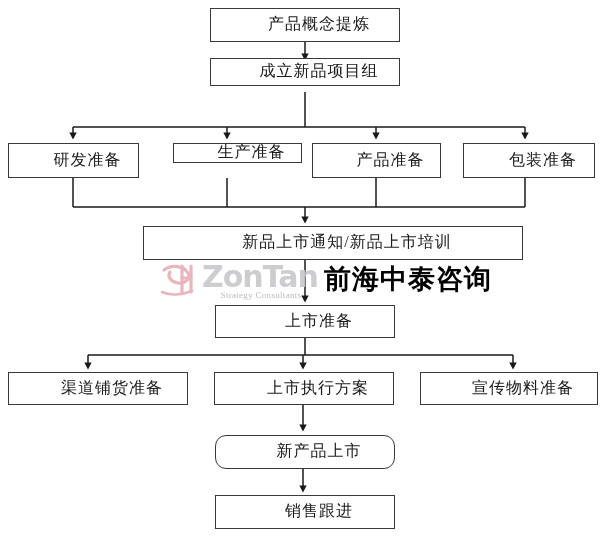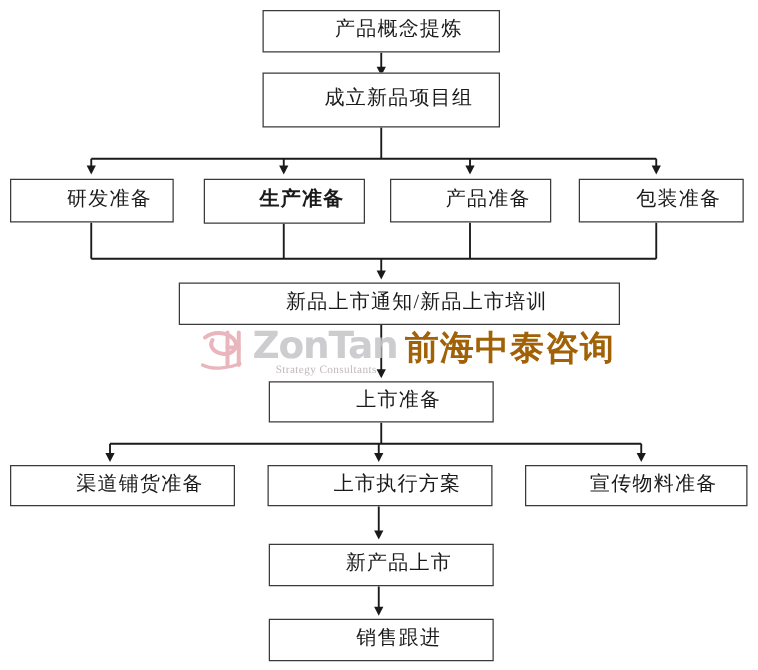--- a/index.html
+++ b/index.html
@@ -86,21 +86,21 @@
     color: #c0b9bb;
     letter-spacing: 0.3px;
     margin-top: -2px;
     margin-left: 2px;
   }
   #wm-cn {
     font-family: "DejaVu Sans", sans-serif;
     font-weight: bold;
     font-size: 27px;
     line-height: 30px;
-    color: #a16207;
+    color: #000000;
     letter-spacing: 1px;
     margin-left: 6px;
     margin-top: 2px;
     flex: 0 0 auto;
   }
 </style>
 </head>
 <body>
 
 <div id="canvas">
@@ -162,61 +162,61 @@
       <div id="wm-zontan">ZonTan</div>
       <div id="wm-sub">Strategy Consultants</div>
     </div>
     <div id="wm-cn">前海中泰咨询</div>
   </div>
 
   <div class="node" style="left:210px; top:8px; width:190px; height:34px;">
     <span class="node-label">产品概念提炼</span>
   </div>
 
-  <div class="node" style="left:210px; top:58px; width:190px; height:44px;">
+  <div class="node" style="left:210px; top:58px; width:190px; height:28px;">
     <span class="node-label">成立新品项目组</span>
   </div>
 
   <div class="node" style="left:8px; top:143px; width:131px; height:35px;text-align:right;">
     <span class="node-label">研发准备</span>
   </div>
 
-  <div class="node" style="left:163px; top:143px; width:129px; height:36px;font-weight:bold;">
+  <div class="node" style="left:173px; top:143px; width:129px; height:20px;">
     <span class="node-label">生产准备</span>
   </div>
 
   <div class="node" style="left:312px; top:143px; width:129px; height:35px;text-align:right;">
     <span class="node-label">产品准备</span>
   </div>
 
   <div class="node" style="left:463px; top:143px; width:132px; height:35px;">
     <span class="node-label">包装准备</span>
   </div>
 
-  <div class="node" style="left:143px; top:226px; width:353px; height:34px;">
+  <div class="node" style="left:143px; top:226px; width:380px; height:34px;">
     <span class="node-label">新品上市通知/新品上市培训</span>
   </div>
 
   <div class="node" style="left:215px; top:305px; width:180px; height:33px;text-align:right;">
     <span class="node-label">上市准备</span>
   </div>
 
   <div class="node" style="left:8px; top:372px; width:180px; height:33px;">
     <span class="node-label">渠道铺货准备</span>
   </div>
 
   <div class="node" style="left:420px; top:372px; width:178px; height:33px;">
     <span class="node-label">宣传物料准备</span>
   </div>
 
   <div class="node" style="left:214px; top:372px; width:180px; height:33px;">
     <span class="node-label">上市执行方案</span>
   </div>
 
-  <div class="node" style="left:215px; top:435px; width:180px; height:34px;">
+  <div class="node" style="left:215px; top:435px; width:180px; height:34px;border-radius:11px;">
     <span class="node-label">新产品上市</span>
   </div>
 
   <div class="node" style="left:215px; top:495px; width:180px; height:34px;">
     <span class="node-label">销售跟进</span>
   </div>
 
 </div>
 
 </body></html>

